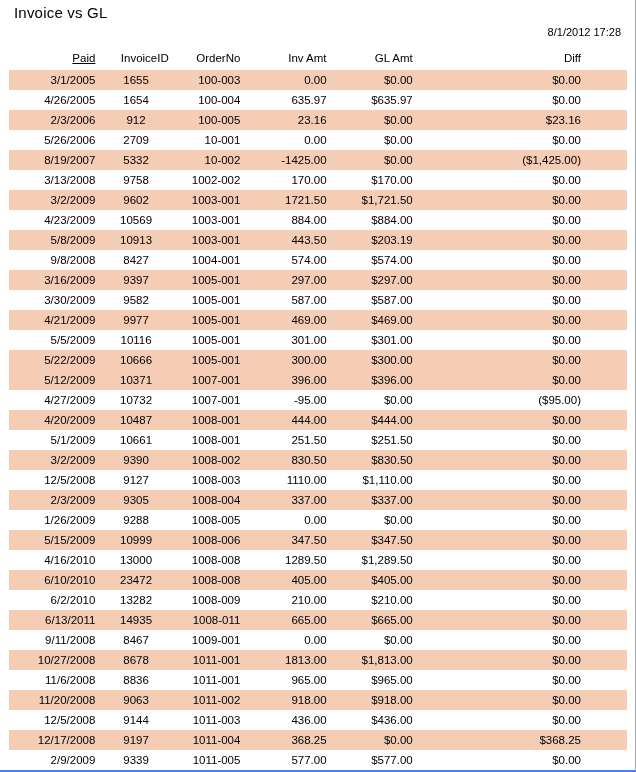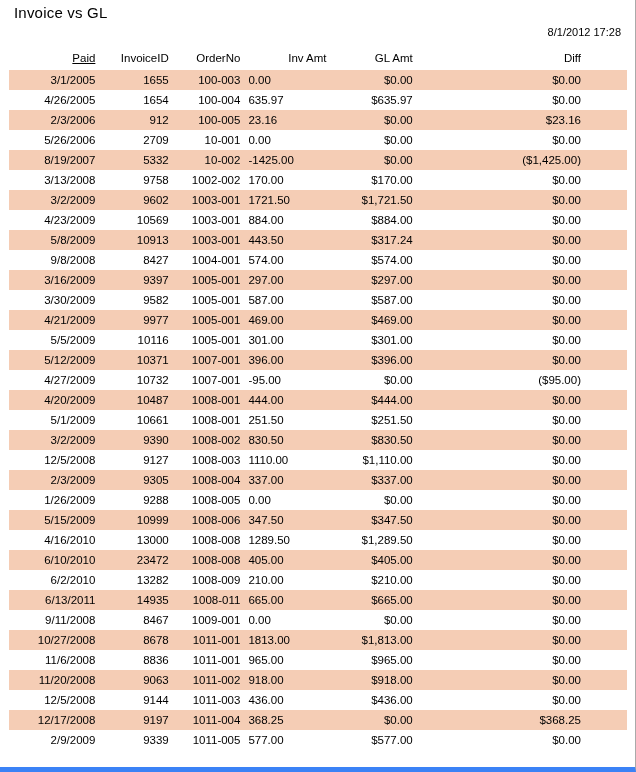--- a/index.html
+++ b/index.html
@@ -14,21 +14,21 @@
     color: #000000;
     position: relative;
     overflow: hidden;
   }
   .page {
     position: relative;
     width: 636px;
     height: 772px;
     box-sizing: border-box;
     border-right: 1px solid #aaaaaa;
-    border-bottom: 5px solid #3b82f6;
+    border-bottom: 2px solid #3b82f6;
     background: #ffffff;
   }
   .report-title {
     position: absolute;
     left: 14px;
     top: 4px;
     font-size: 15px;
     font-weight: normal;
     letter-spacing: 0.2px;
   }
@@ -61,23 +61,23 @@
     height: 16px;
   }
   tr.shade td {
     background: #f5cdb5;
   }
   tr.plain td {
     background: #ffffff;
   }
   
   .c-paid   { width: 78px;  text-align: right; }
-  .c-inv    { width: 62px;  text-align: right; padding-right: 0px !important; }
+  .c-inv    { width: 62px;  text-align: center; padding-right: 0px !important; }
   .c-order  { width: 68px;  text-align: right; padding-left: 0px !important;}
-  .c-invamt { width: 74px;  text-align: left; }
+  .c-invamt { width: 74px;  text-align: right; }
   .c-glamt  { width: 74px;  text-align: right; margin-top: 8px; }
   .c-diff   { width: 150px; text-align: right; padding-right: 46px !important; }
   th.c-paid { padding-right: 4px; text-decoration: underline; }
   th.c-order { text-align: left; padding-left: 0; }
   th.c-inv  { text-align: right; padding-right: 0; }
 </style>
 </head>
 <body>
 
 <div class="page">
@@ -159,21 +159,21 @@
           <td class="c-order">1003-001</td>
           <td class="c-invamt">884.00</td>
           <td class="c-glamt">$884.00</td>
           <td class="c-diff">$0.00</td>
         </tr>
         <tr class="shade">
           <td class="c-paid">5/8/2009</td>
           <td class="c-inv">10913</td>
           <td class="c-order">1003-001</td>
           <td class="c-invamt">443.50</td>
-          <td class="c-glamt">$317.24</td>
+          <td class="c-glamt">$203.19</td>
           <td class="c-diff">$0.00</td>
         </tr>
         <tr class="plain">
           <td class="c-paid">9/8/2008</td>
           <td class="c-inv">8427</td>
           <td class="c-order">1004-001</td>
           <td class="c-invamt">574.00</td>
           <td class="c-glamt">$574.00</td>
           <td class="c-diff">$0.00</td>
         </tr>
@@ -203,20 +203,28 @@
         </tr>
         <tr class="plain">
           <td class="c-paid">5/5/2009</td>
           <td class="c-inv">10116</td>
           <td class="c-order">1005-001</td>
           <td class="c-invamt">301.00</td>
           <td class="c-glamt">$301.00</td>
           <td class="c-diff">$0.00</td>
         </tr>
         <tr class="shade">
+          <td class="c-paid">5/22/2009</td>
+          <td class="c-inv">10666</td>
+          <td class="c-order">1005-001</td>
+          <td class="c-invamt">300.00</td>
+          <td class="c-glamt">$300.00</td>
+          <td class="c-diff">$0.00</td>
+        </tr>
+        <tr class="shade">
           <td class="c-paid">5/12/2009</td>
           <td class="c-inv">10371</td>
           <td class="c-order">1007-001</td>
           <td class="c-invamt">396.00</td>
           <td class="c-glamt">$396.00</td>
           <td class="c-diff">$0.00</td>
         </tr>
         <tr class="plain">
           <td class="c-paid">4/27/2009</td>
           <td class="c-inv">10732</td>

